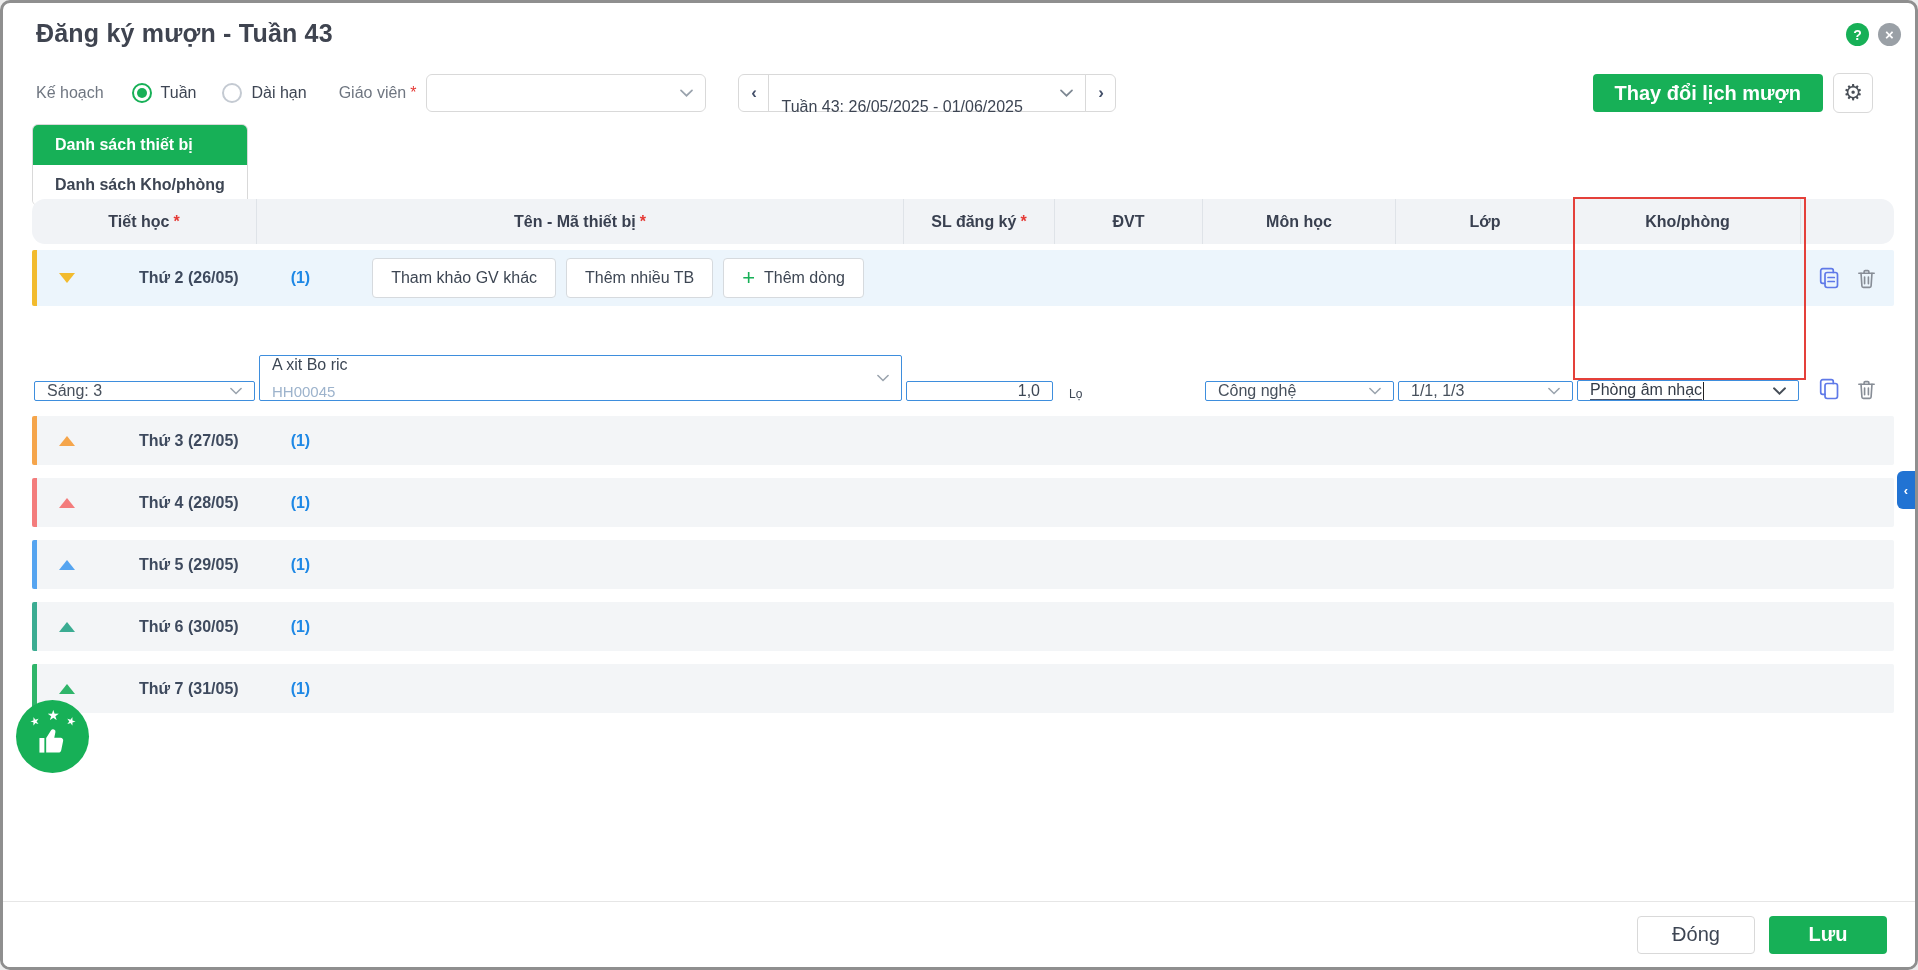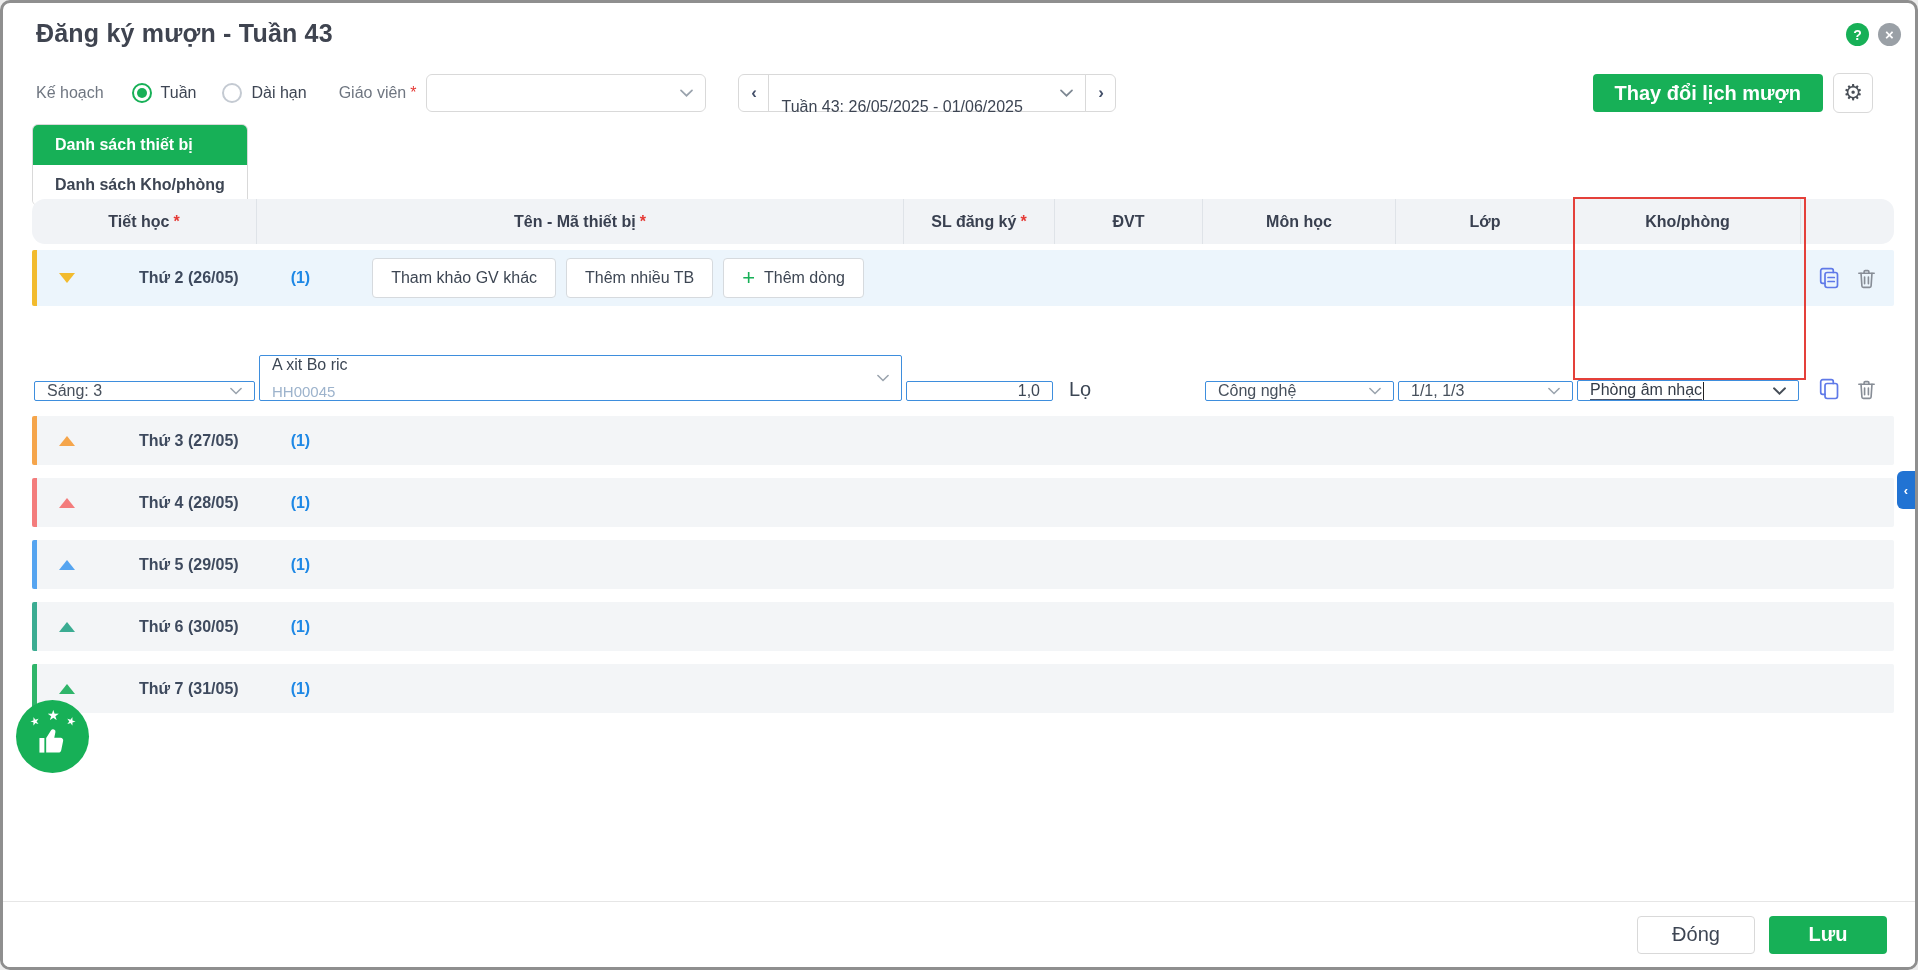--- a/index.html
+++ b/index.html
@@ -63,21 +63,21 @@
   .icon-btn { background:none; border:none; cursor:pointer; padding:0; display:flex; }
 
   .data-row { display:flex; height:64px; background:#fff; align-items:flex-end;margin-top:33px; }
   .cell { position:relative; padding:2px 2px; display:flex; align-items:center; }
   .inp { flex:1; height:100%; border:1px solid #3e8edd; border-radius:2px; background:#fff; display:flex; align-items:center; padding:0 12px; font-size:16px; color:#47505c; cursor:pointer; }
   .inp .grow { flex:1; overflow:hidden; white-space:nowrap; }
   .two-line { display:flex; flex-direction:column; justify-content:center; gap:9px; flex:1; overflow:hidden; }
   .device-name { font-size:16px; color:#3c4654; }
   .device-code { font-size:15px; color:#9db3cc; }
   .num { justify-content:flex-end; font-size:16px; color:#3c4654; }
-  .plain-cell { font-size:20px; color:#3c4654; padding-left:14px; }
+  .plain-cell { font-size:12px; color:#3c4654; padding-left:14px; }
   .spell { text-decoration:underline wavy #e53935 1px; text-underline-offset:4px; border-bottom:1px solid #4a5568; padding-bottom:1px; color:#343c48; }
   .caret { display:inline-block; width:1px; height:18px; background:#222; vertical-align:middle; margin-left:1px; }
 
   .red-rect { position:absolute; left:1570px; top:194px; width:233px; height:183px; border:2px solid #e4403a; pointer-events:none; z-index:5; }
 
   
   .drawer-tab { position:absolute; top:468px; right:0; width:18px; height:38px; background:#2173d3; border-radius:6px 0 0 6px; color:#fff; display:flex; align-items:center; justify-content:center; font-size:13px; font-weight:700; cursor:pointer; z-index:6; }
   .badge { position:absolute; left:13px; top:697px; width:73px; height:73px; border-radius:50%; background:#17b057; z-index:6; cursor:pointer; }
   .badge .star { position:absolute; color:#fff; }
   .star-mid { top:7px; left:31px; font-size:14px; }

